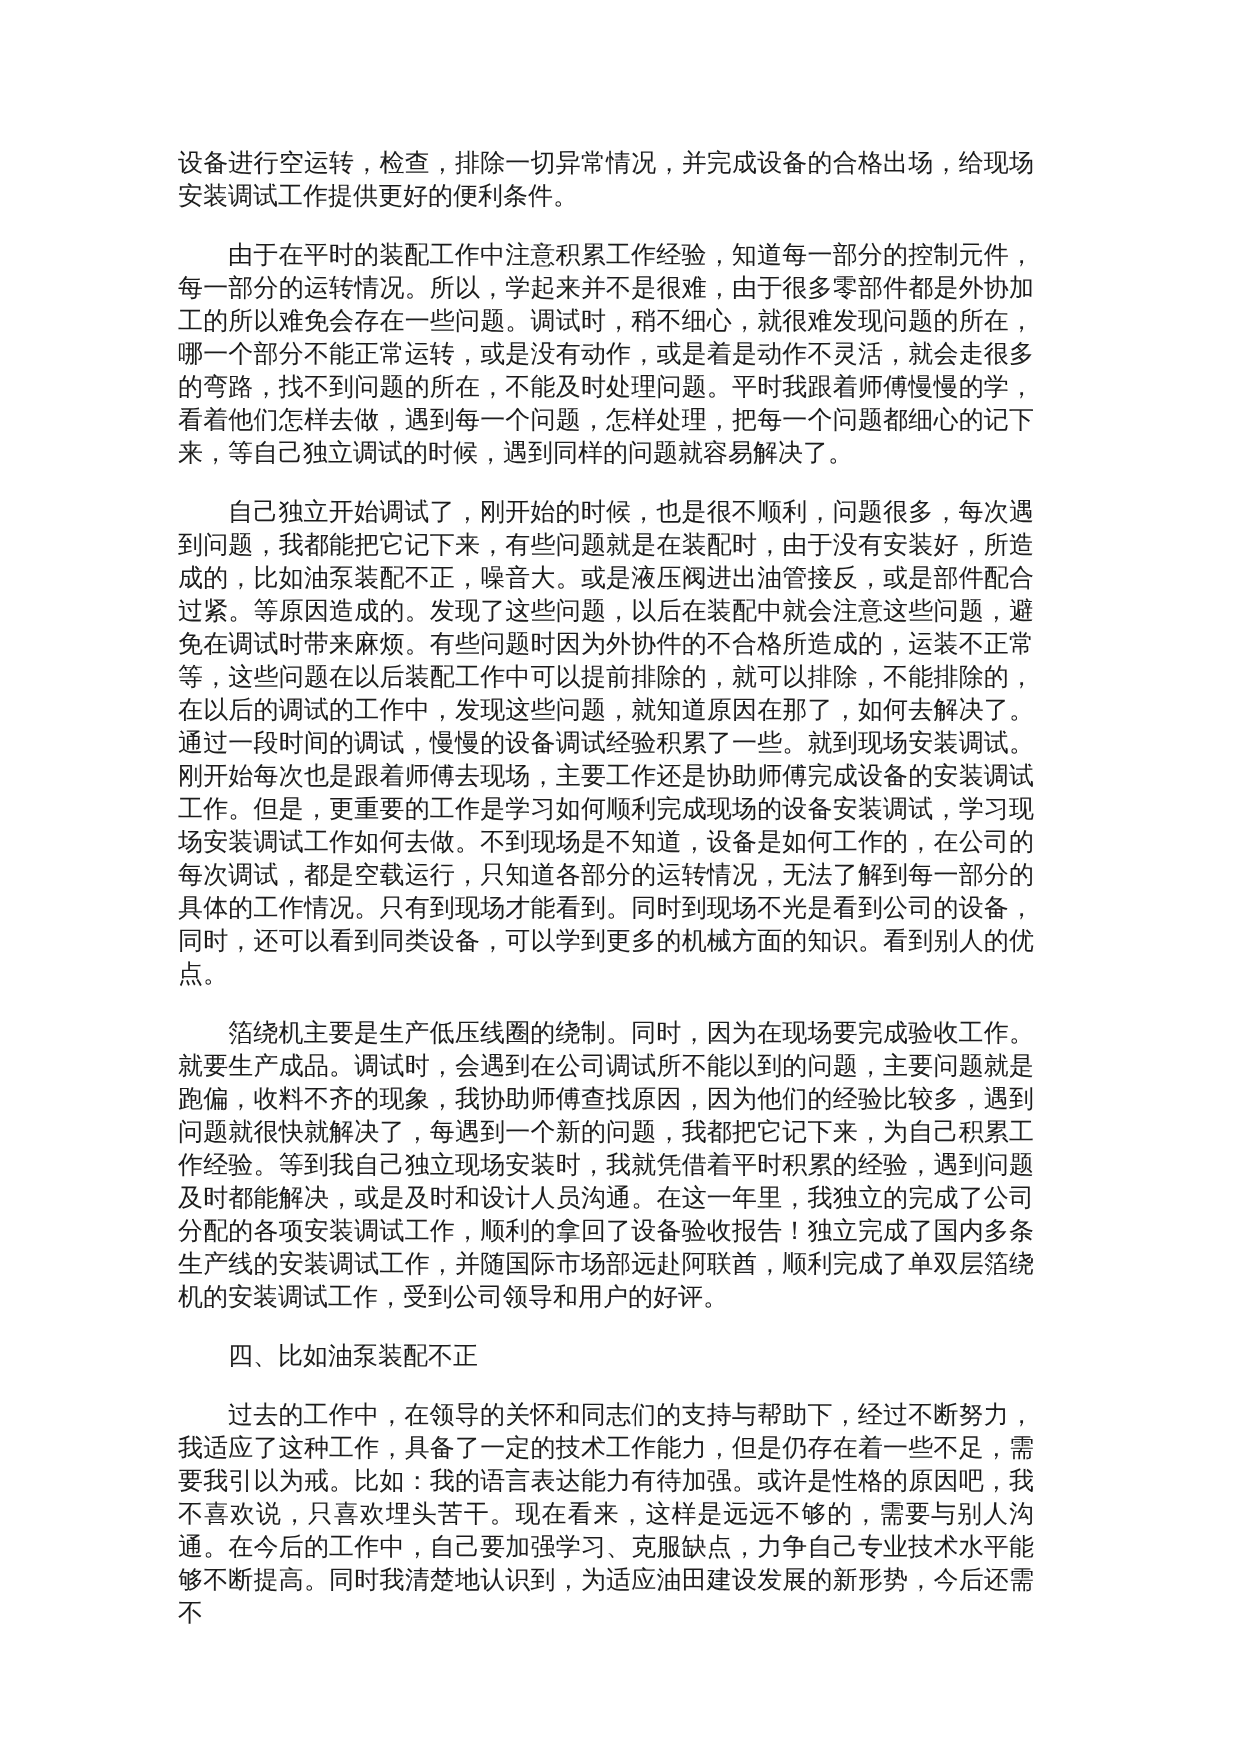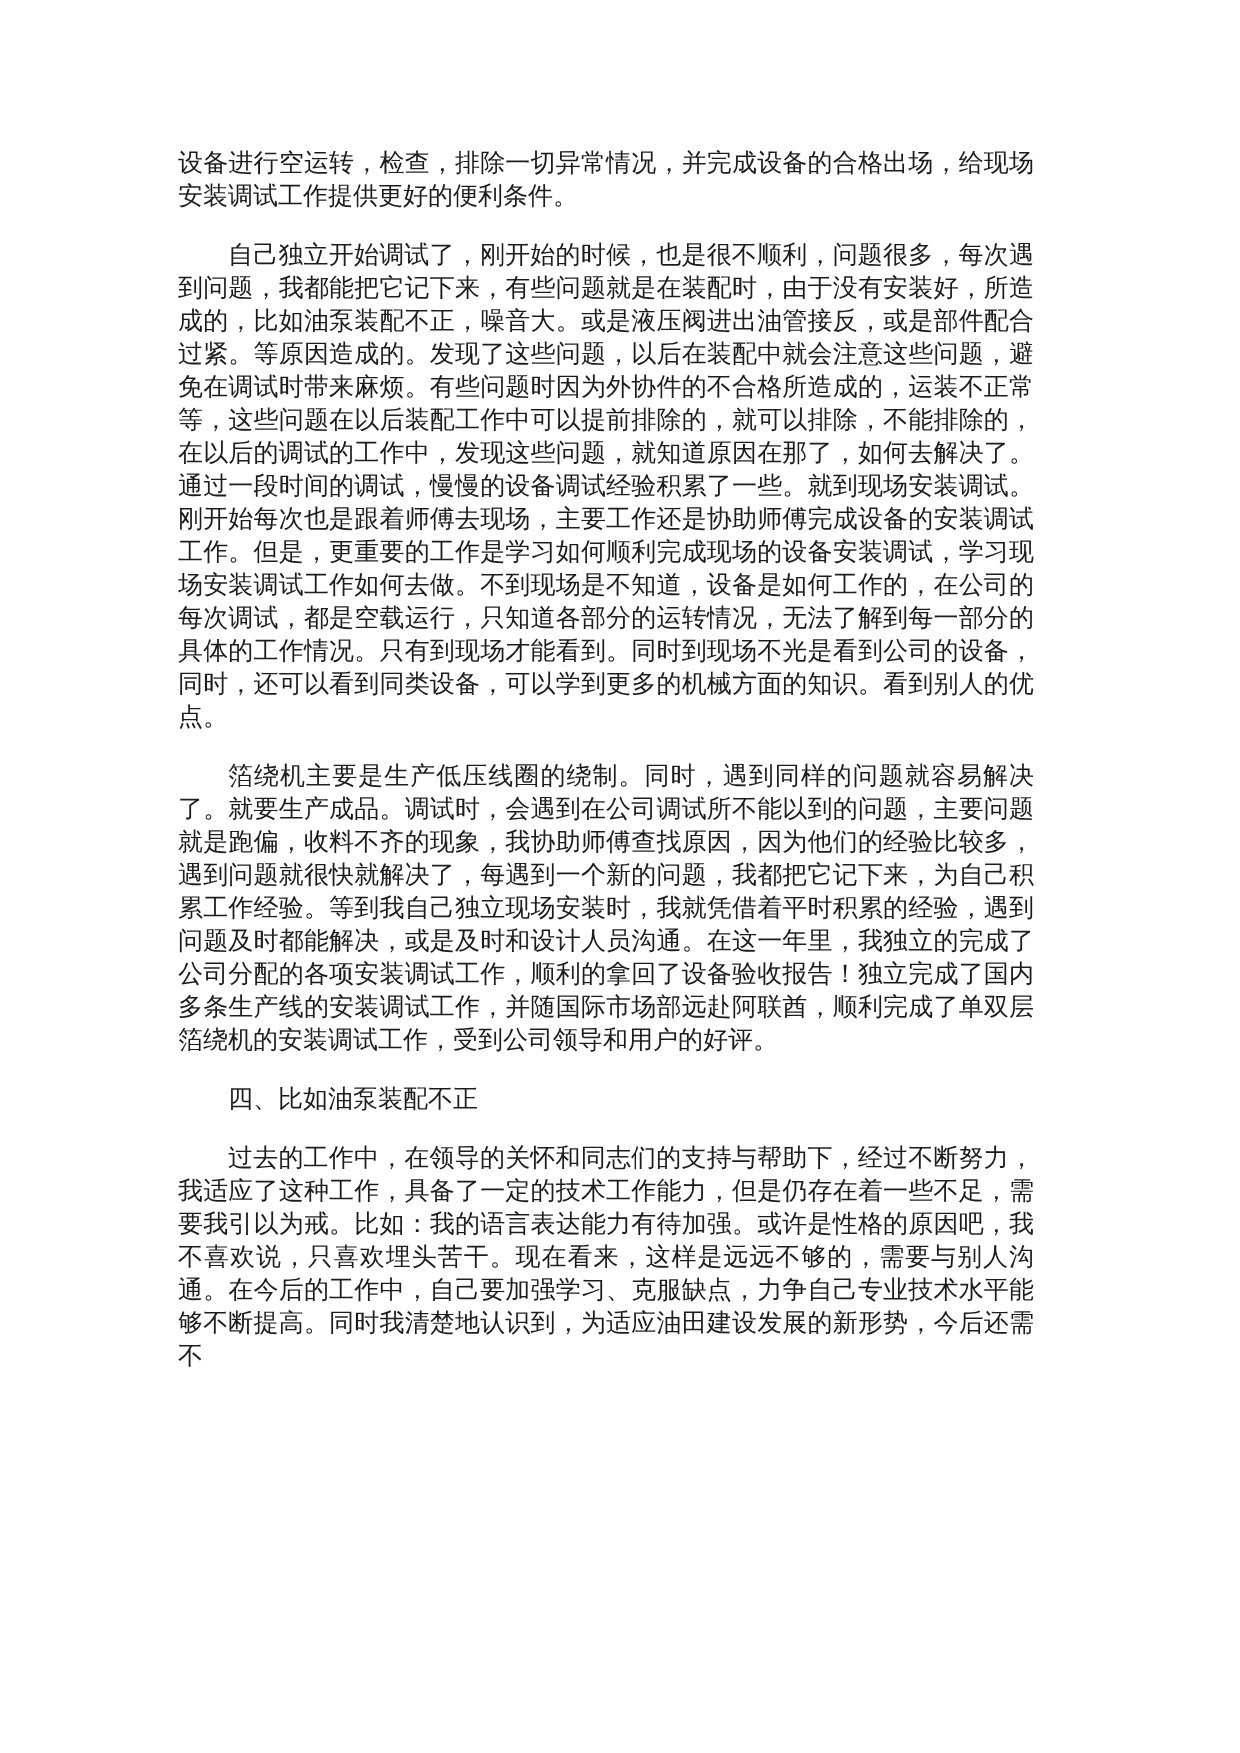--- a/index.html
+++ b/index.html
@@ -35,18 +35,19 @@
   .heading {
     font-weight: normal;
   }
 </style>
 </head>
 <body>
 
 <div class="page">
   <div class="content">
     <p class="para">设备进行空运转，检查，排除一切异常情况，并完成设备的合格出场，给现场安装调试工作提供更好的便利条件。</p>
+    <p class="para indent">由于在平时的装配工作中注意积累工作经验，知道每一部分的控制元件，每一部分的运转情况。所以，学起来并不是很难，由于很多零部件都是外协加工的所以难免会存在一些问题。调试时，稍不细心，就很难发现问题的所在，哪一个部分不能正常运转，或是没有动作，或是着是动作不灵活，就会走很多的弯路，找不到问题的所在，不能及时处理问题。平时我跟着师傅慢慢的学，看着他们怎样去做，遇到每一个问题，怎样处理，把每一个问题都细心的记下来，等自己独立调试的时候，遇到同样的问题就容易解决了。</p>
     <p class="para indent">自己独立开始调试了，刚开始的时候，也是很不顺利，问题很多，每次遇到问题，我都能把它记下来，有些问题就是在装配时，由于没有安装好，所造成的，比如油泵装配不正，噪音大。或是液压阀进出油管接反，或是部件配合过紧。等原因造成的。发现了这些问题，以后在装配中就会注意这些问题，避免在调试时带来麻烦。有些问题时因为外协件的不合格所造成的，运装不正常等，这些问题在以后装配工作中可以提前排除的，就可以排除，不能排除的，在以后的调试的工作中，发现这些问题，就知道原因在那了，如何去解决了。通过一段时间的调试，慢慢的设备调试经验积累了一些。就到现场安装调试。刚开始每次也是跟着师傅去现场，主要工作还是协助师傅完成设备的安装调试工作。但是，更重要的工作是学习如何顺利完成现场的设备安装调试，学习现场安装调试工作如何去做。不到现场是不知道，设备是如何工作的，在公司的每次调试，都是空载运行，只知道各部分的运转情况，无法了解到每一部分的具体的工作情况。只有到现场才能看到。同时到现场不光是看到公司的设备，同时，还可以看到同类设备，可以学到更多的机械方面的知识。看到别人的优点。</p>
-    <p class="para indent">箔绕机主要是生产低压线圈的绕制。同时，遇到同样的问题就容易解决了。就要生产成品。调试时，会遇到在公司调试所不能以到的问题，主要问题就是跑偏，收料不齐的现象，我协助师傅查找原因，因为他们的经验比较多，遇到问题就很快就解决了，每遇到一个新的问题，我都把它记下来，为自己积累工作经验。等到我自己独立现场安装时，我就凭借着平时积累的经验，遇到问题及时都能解决，或是及时和设计人员沟通。在这一年里，我独立的完成了公司分配的各项安装调试工作，顺利的拿回了设备验收报告！独立完成了国内多条生产线的安装调试工作，并随国际市场部远赴阿联酋，顺利完成了单双层箔绕机的安装调试工作，受到公司领导和用户的好评。</p>
+    <p class="para indent">箔绕机主要是生产低压线圈的绕制。同时，因为在现场要完成验收工作。就要生产成品。调试时，会遇到在公司调试所不能以到的问题，主要问题就是跑偏，收料不齐的现象，我协助师傅查找原因，因为他们的经验比较多，遇到问题就很快就解决了，每遇到一个新的问题，我都把它记下来，为自己积累工作经验。等到我自己独立现场安装时，我就凭借着平时积累的经验，遇到问题及时都能解决，或是及时和设计人员沟通。在这一年里，我独立的完成了公司分配的各项安装调试工作，顺利的拿回了设备验收报告！独立完成了国内多条生产线的安装调试工作，并随国际市场部远赴阿联酋，顺利完成了单双层箔绕机的安装调试工作，受到公司领导和用户的好评。</p>
     <p class="para indent heading">四、比如油泵装配不正</p>
     <p class="para indent">过去的工作中，在领导的关怀和同志们的支持与帮助下，经过不断努力，我适应了这种工作，具备了一定的技术工作能力，但是仍存在着一些不足，需要我引以为戒。比如：我的语言表达能力有待加强。或许是性格的原因吧，我不喜欢说，只喜欢埋头苦干。现在看来，这样是远远不够的，需要与别人沟通。在今后的工作中，自己要加强学习、克服缺点，力争自己专业技术水平能够不断提高。同时我清楚地认识到，为适应油田建设发展的新形势，今后还需不</p>
   </div>
 </div>
 
 </body></html>

